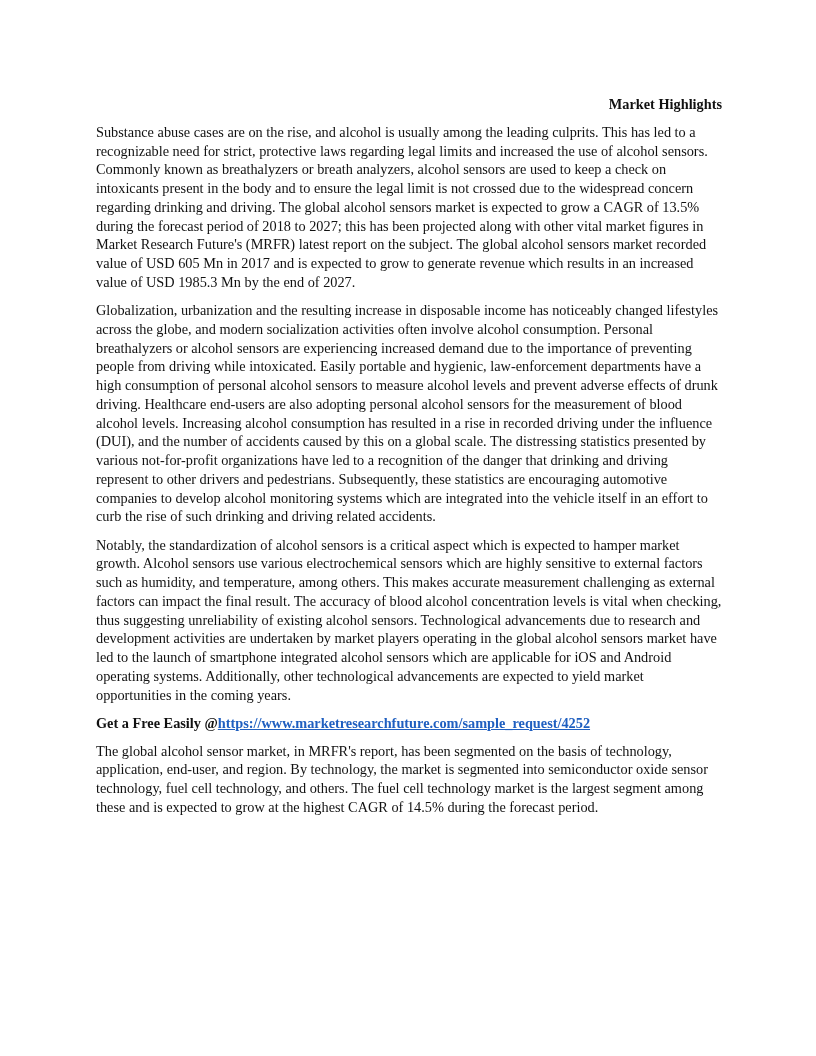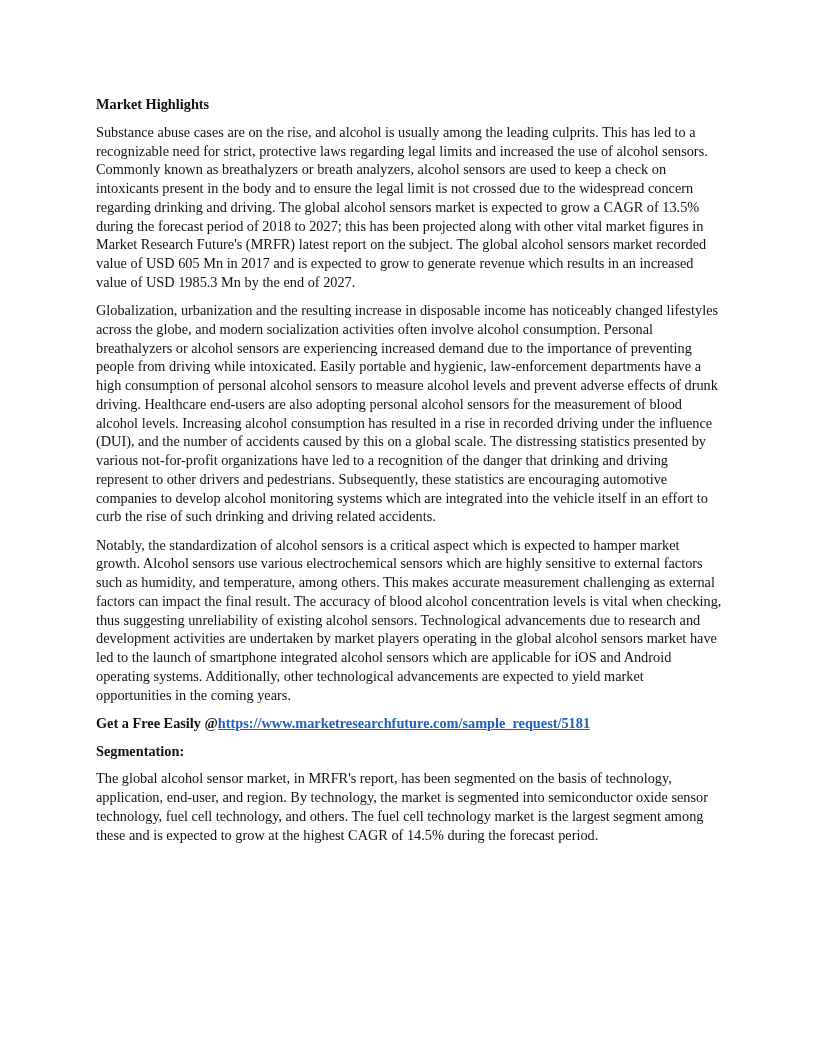--- a/index.html
+++ b/index.html
@@ -2,31 +2,30 @@
 <html><head>
   <meta charset="utf-8">
   <style>
     html, body { margin: 0; padding: 0; background: #ffffff; }
     body { width: 816px; height: 1056px; position: relative; overflow: hidden; }
     .page {
       position: absolute; left: 96px; top: 95px; width: 626px;
       font-family: "Liberation Serif", "DejaVu Serif", serif;
       font-size: 14.3px; line-height: 18.75px; color: #111111;
     }
-    .heading { font-weight: bold; margin: 0 0 9px 0; }
+    .heading { font-weight: bold; margin: 0 0 9px 0; text-align: right; }
     p { margin: 0 0 9.5px 0; }
     .sample { font-weight: bold; margin: 0 0 9px 0; }
     .sample a { color: #1f5fc0; text-decoration: underline; }
   </style>
 </head>
 <body>
 
 <div class="page">
   <div class="heading">Market Highlights</div>
   <p>Substance abuse cases are on the rise, and alcohol is usually among the leading culprits. This has led to a recognizable need for strict, protective laws regarding legal limits and increased the use of alcohol sensors. Commonly known as breathalyzers or breath analyzers, alcohol sensors are used to keep a check on intoxicants present in the body and to ensure the legal limit is not crossed due to the widespread concern regarding drinking and driving. The global alcohol sensors market is expected to grow a CAGR of 13.5% during the forecast period of 2018 to 2027; this has been projected along with other vital market figures in Market Research Future's (MRFR) latest report on the subject. The global alcohol sensors market recorded value of USD 605 Mn in 2017 and is expected to grow to generate revenue which results in an increased value of USD 1985.3 Mn by the end of 2027.</p>
   <p>Globalization, urbanization and the resulting increase in disposable income has noticeably changed lifestyles across the globe, and modern socialization activities often involve alcohol consumption. Personal breathalyzers or alcohol sensors are experiencing increased demand due to the importance of preventing people from driving while intoxicated. Easily portable and hygienic, law-enforcement departments have a high consumption of personal alcohol sensors to measure alcohol levels and prevent adverse effects of drunk driving. Healthcare end-users are also adopting personal alcohol sensors for the measurement of blood alcohol levels. Increasing alcohol consumption has resulted in a rise in recorded driving under the influence (DUI), and the number of accidents caused by this on a global scale. The distressing statistics presented by various not-for-profit organizations have led to a recognition of the danger that drinking and driving represent to other drivers and pedestrians. Subsequently, these statistics are encouraging automotive companies to develop alcohol monitoring systems which are integrated into the vehicle itself in an effort to curb the rise of such drinking and driving related accidents.</p>
   <p>Notably, the standardization of alcohol sensors is a critical aspect which is expected to hamper market growth. Alcohol sensors use various electrochemical sensors which are highly sensitive to external factors such as humidity, and temperature, among others. This makes accurate measurement challenging as external factors can impact the final result. The accuracy of blood alcohol concentration levels is vital when checking, thus suggesting unreliability of existing alcohol sensors. Technological advancements due to research and development activities are undertaken by market players operating in the global alcohol sensors market have led to the launch of smartphone integrated alcohol sensors which are applicable for iOS and Android operating systems. Additionally, other technological advancements are expected to yield market opportunities in the coming years.</p>
   <div class="sample">
-    <span>Get a Free Easily @</span><a>https://www.marketresearchfuture.com/sample_request/5181</a>
+    <span>Get a Free Easily @</span><a>https://www.marketresearchfuture.com/sample_request/4252</a>
   </div>
-  <div class="heading">Segmentation:</div>
   <p>The global alcohol sensor market, in MRFR's report, has been segmented on the basis of technology, application, end-user, and region. By technology, the market is segmented into semiconductor oxide sensor technology, fuel cell technology, and others. The fuel cell technology market is the largest segment among these and is expected to grow at the highest CAGR of 14.5% during the forecast period.</p>
 </div>
 
 </body></html>

